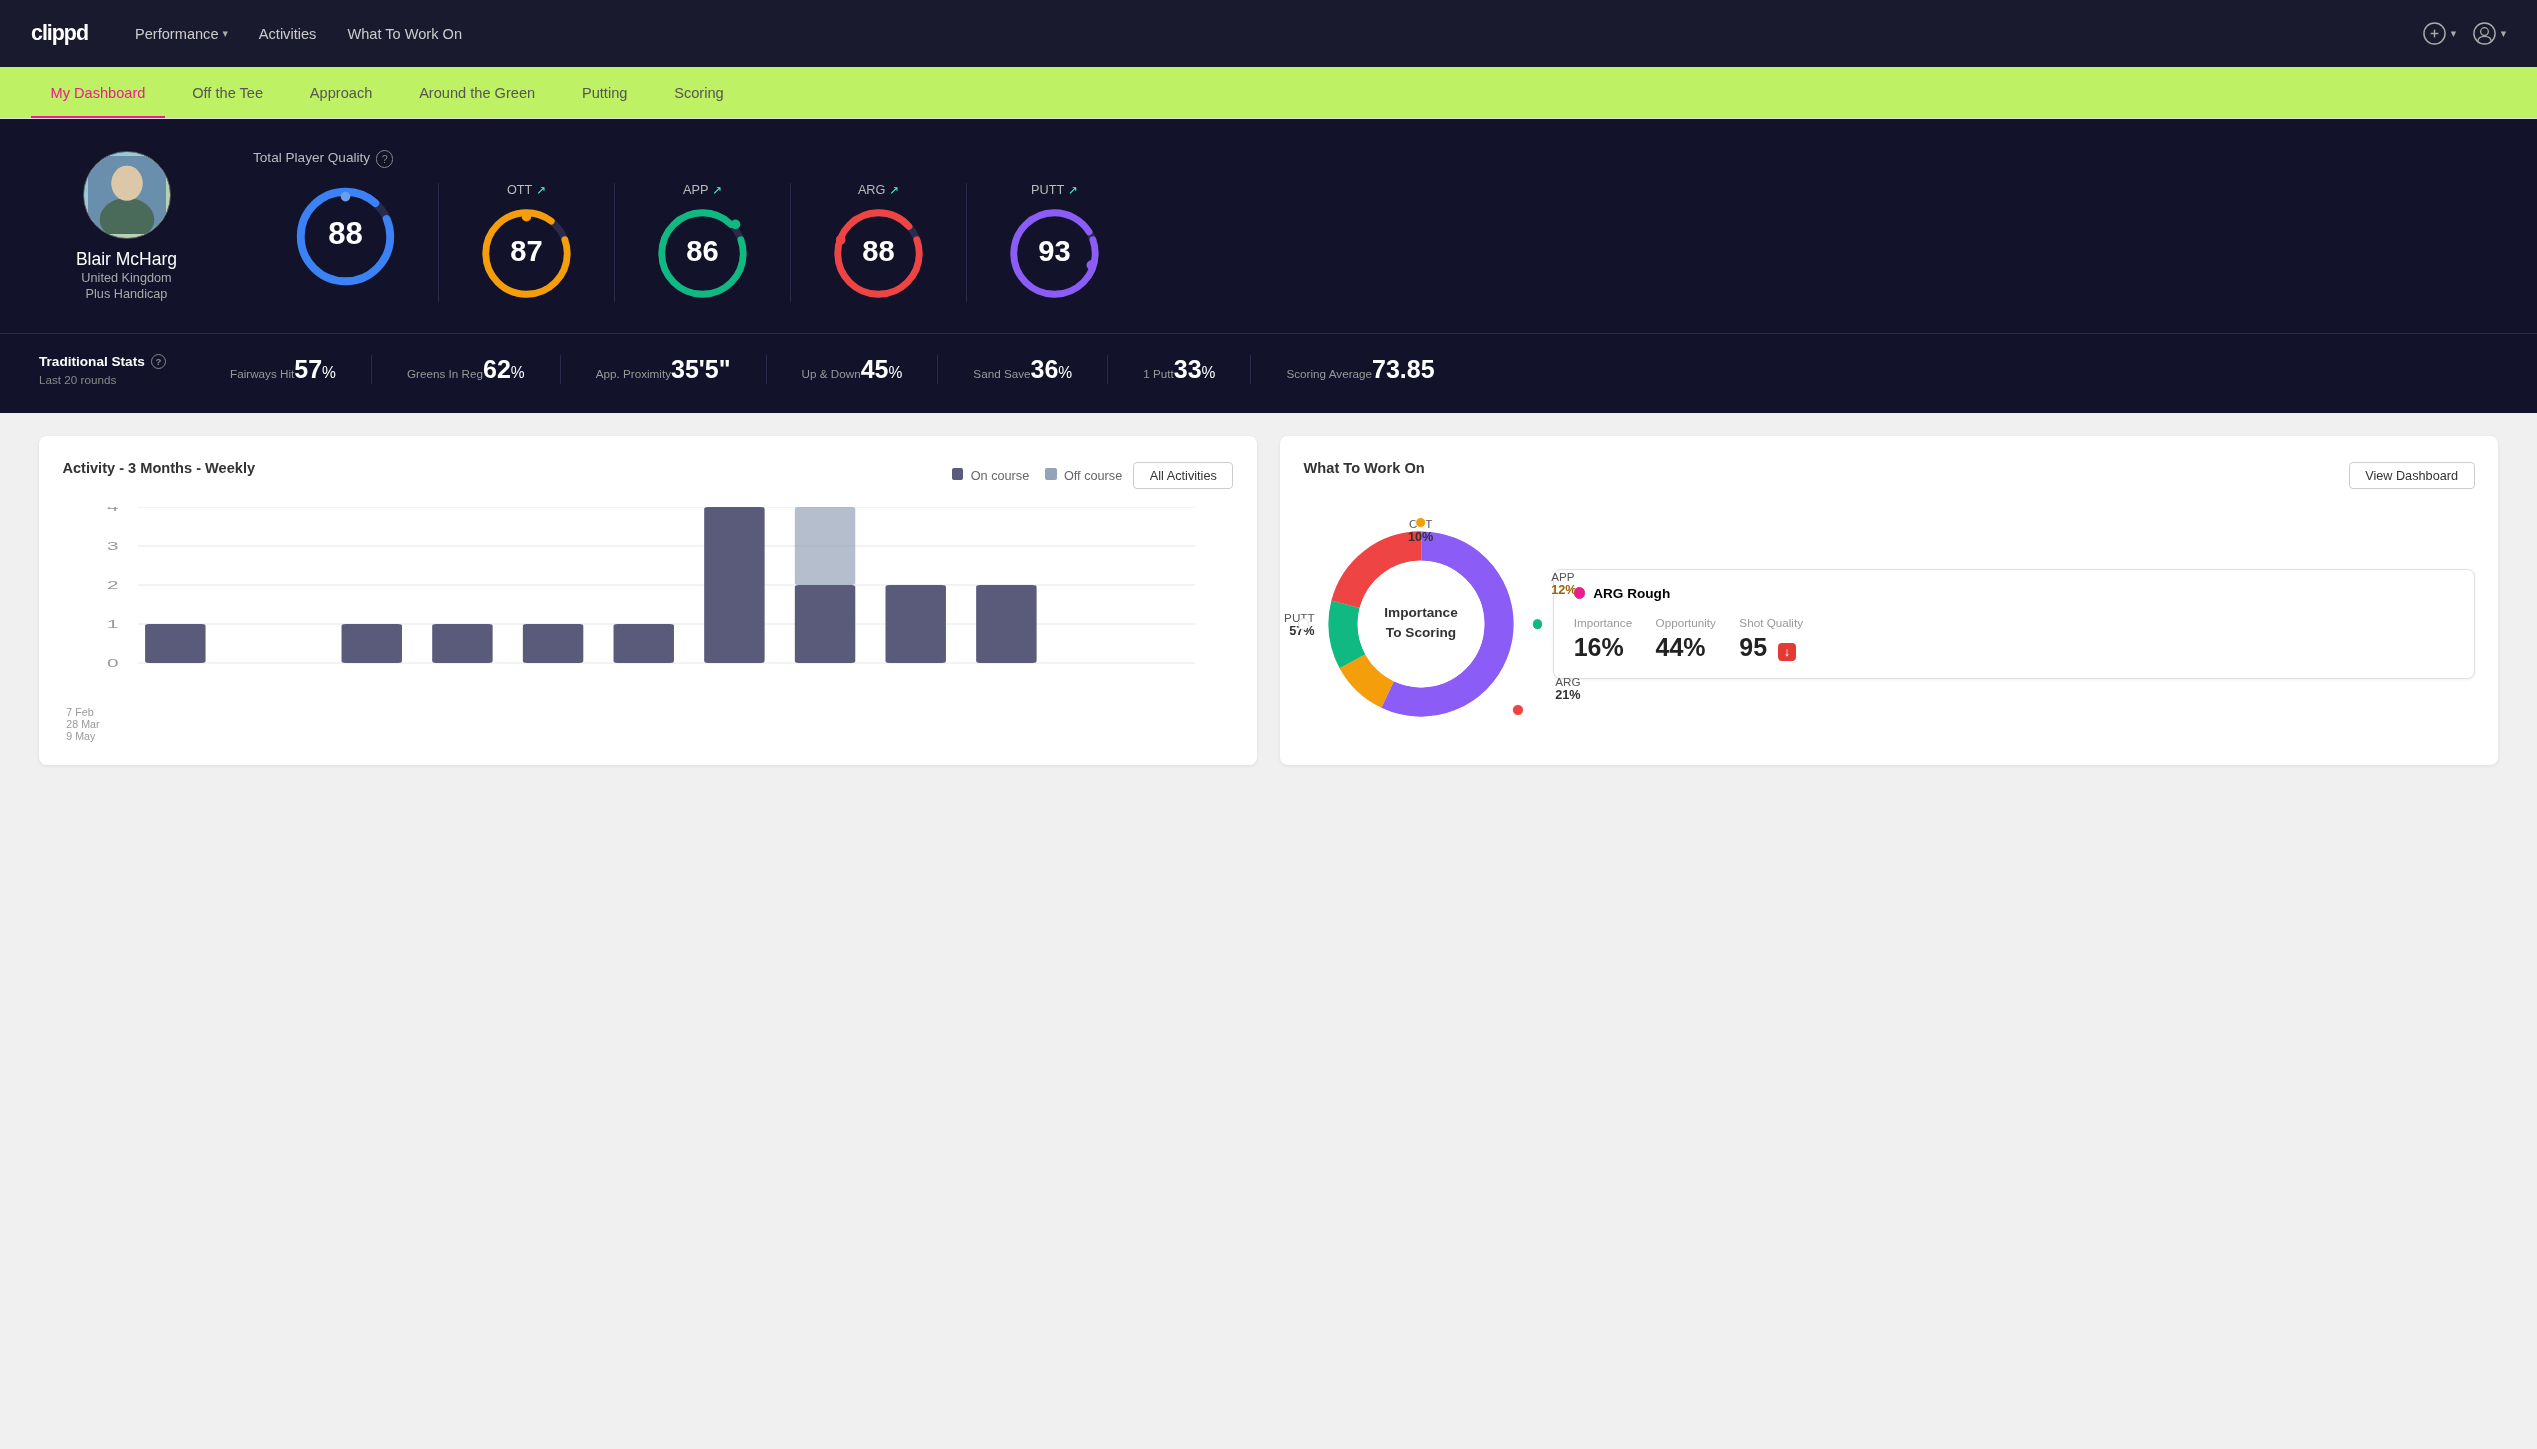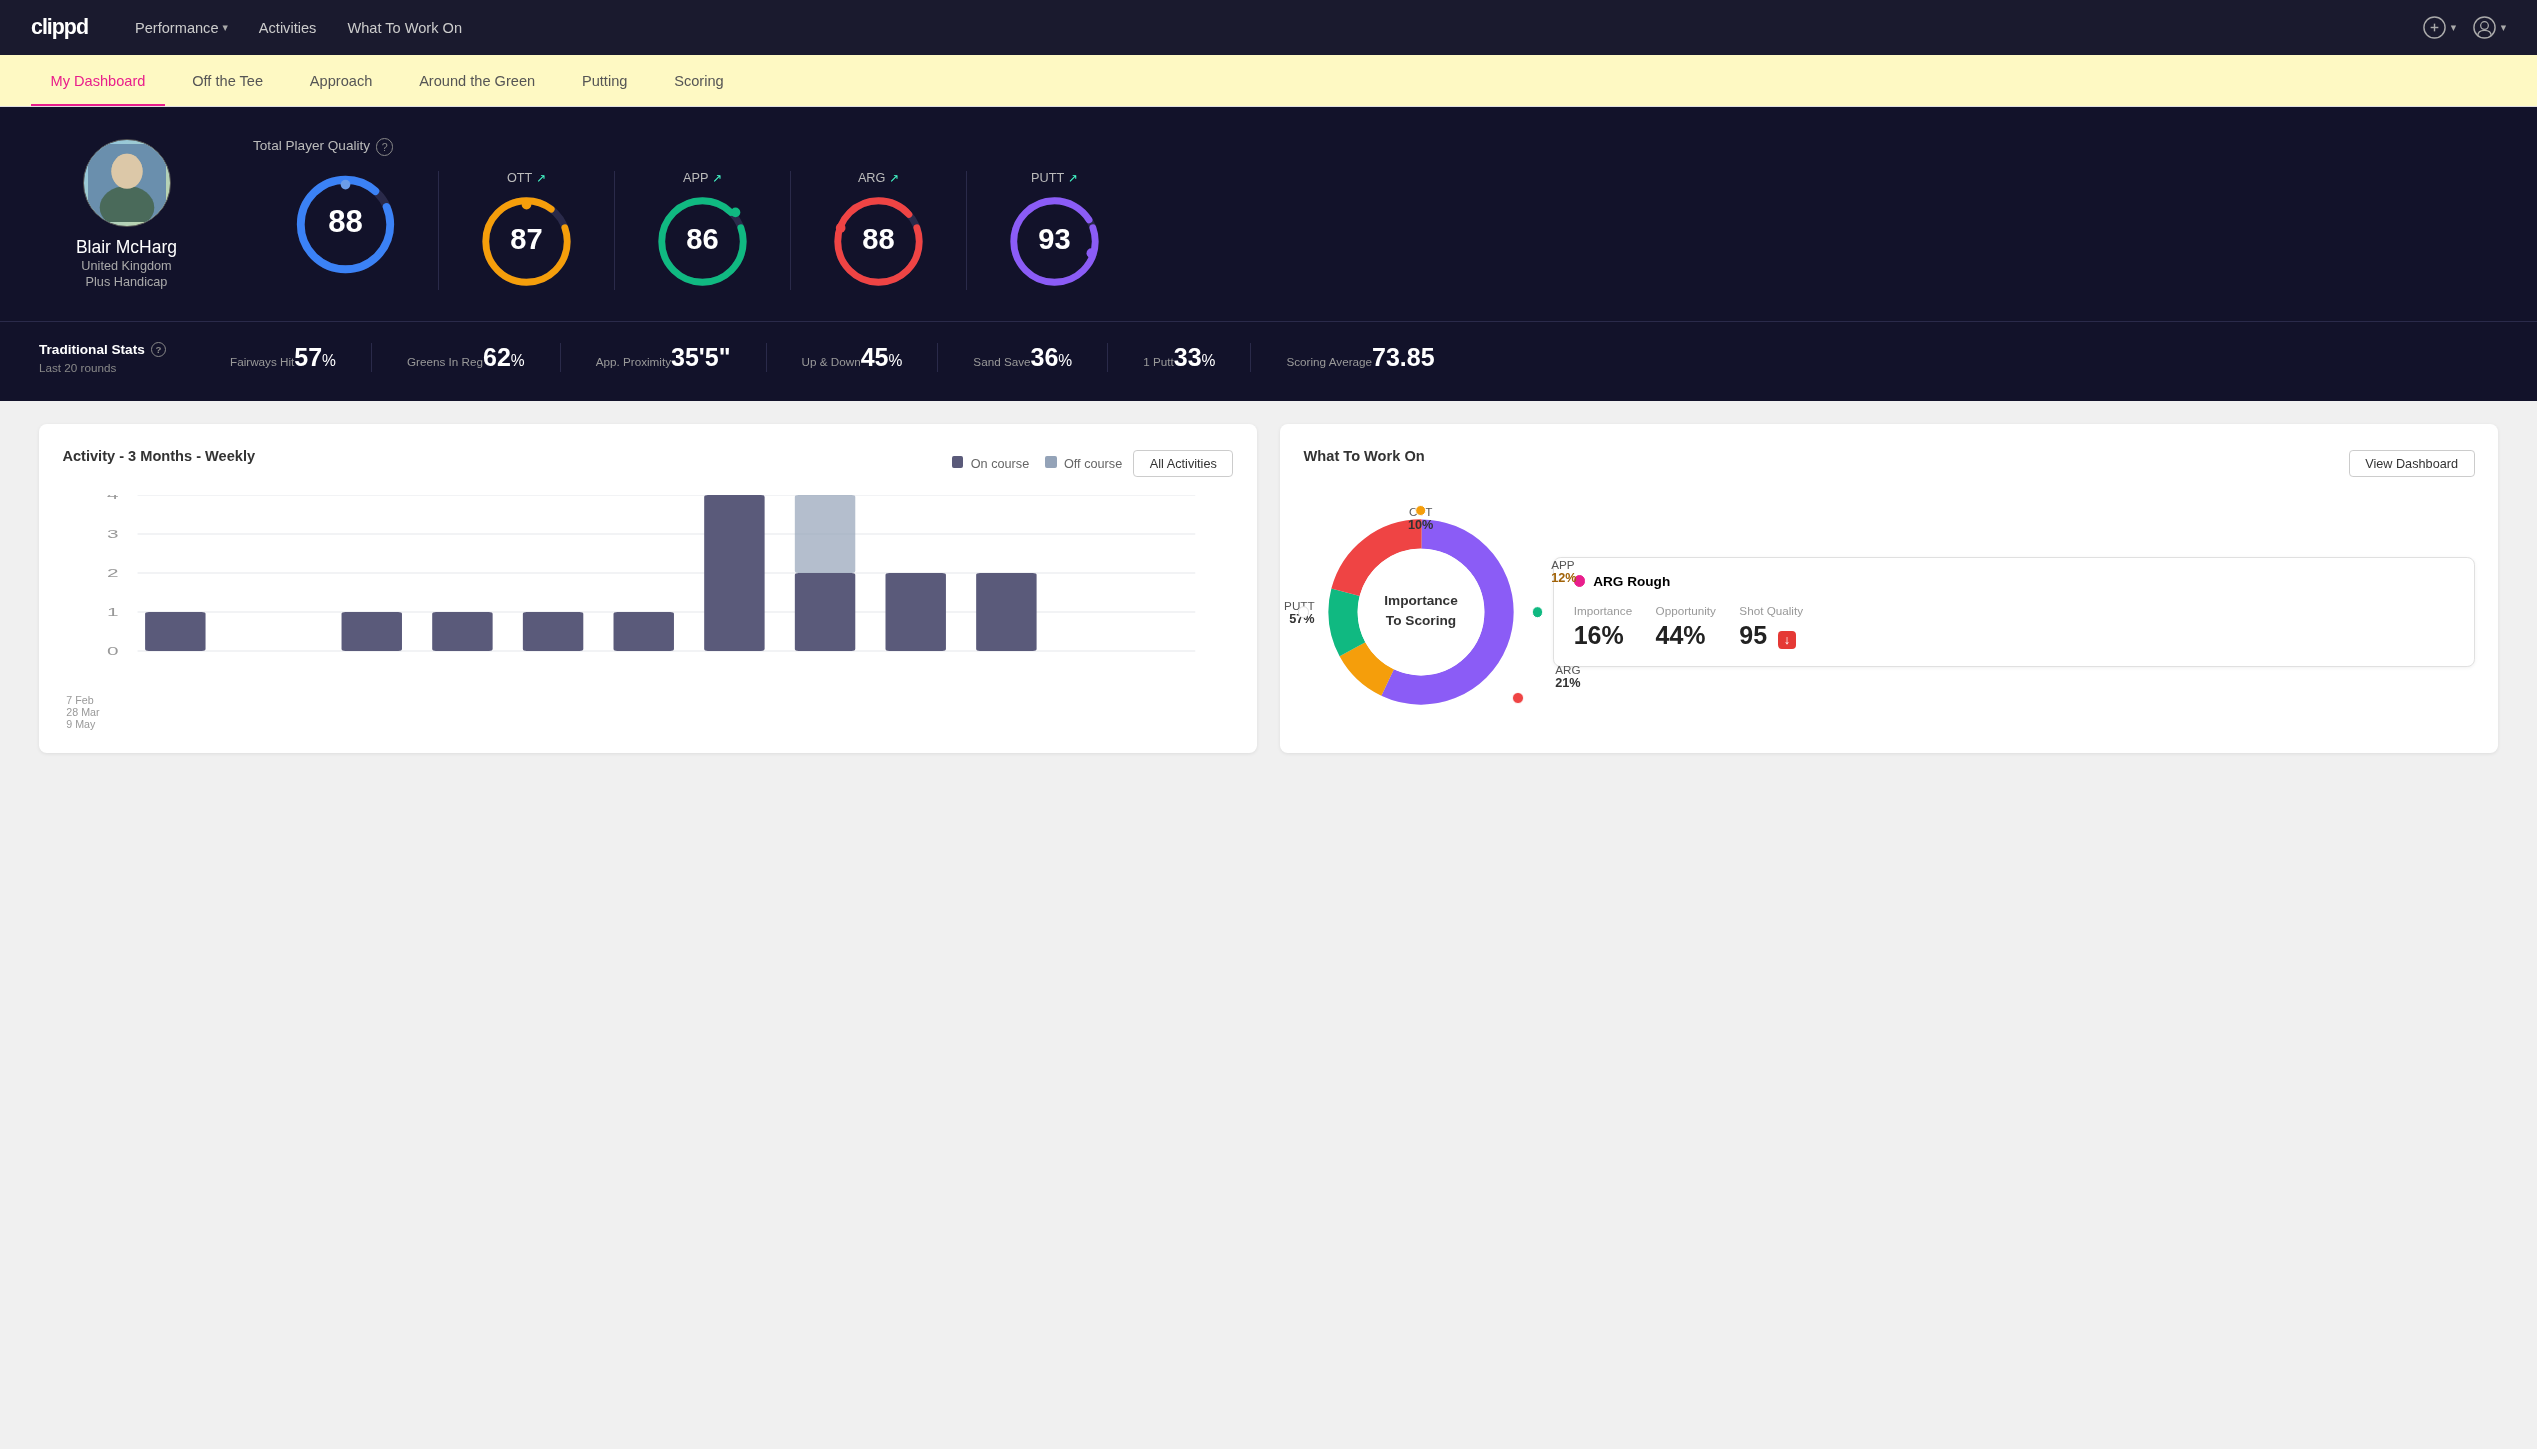--- a/index.html
+++ b/index.html
@@ -4,21 +4,21 @@
   <style>
     * { margin: 0; padding: 0; box-sizing: border-box; }
     body { font-family: -apple-system, BlinkMacSystemFont, 'Segoe UI', sans-serif; background: #f0f0f0; min-width: 1168px; }
 
     
     .top-nav {
       background: #1a1a2e;
       display: flex;
       align-items: center;
       padding: 0 31px;
-      height: 55px;
+      height: 67px;
     }
     .logo {
       color: #e91e8c;
       font-size: 21.4px;
       font-weight: 800;
       margin-right: 47px;
       letter-spacing: -1px;
     }
     .logo span { color: #fff; }
     .nav-links { display: flex; gap: 31px; flex: 1; }
@@ -35,21 +35,21 @@
       color: #ccc;
       font-size: 21.4px;
       cursor: pointer;
       display: flex;
       align-items: center;
       gap: 3.9px;
     }
 
     
     .tabs-bar {
-      background: #fef9c3;
+      background: #bef264;
       display: flex;
       align-items: flex-end;
       padding: 0 31px;
       border-bottom: 1px solid #e0e0e0;
     }
     .tab {
       padding: 17.5px 19.5px 15.6px;
       font-size: 14.6px;
       color: #555;
       cursor: pointer;

